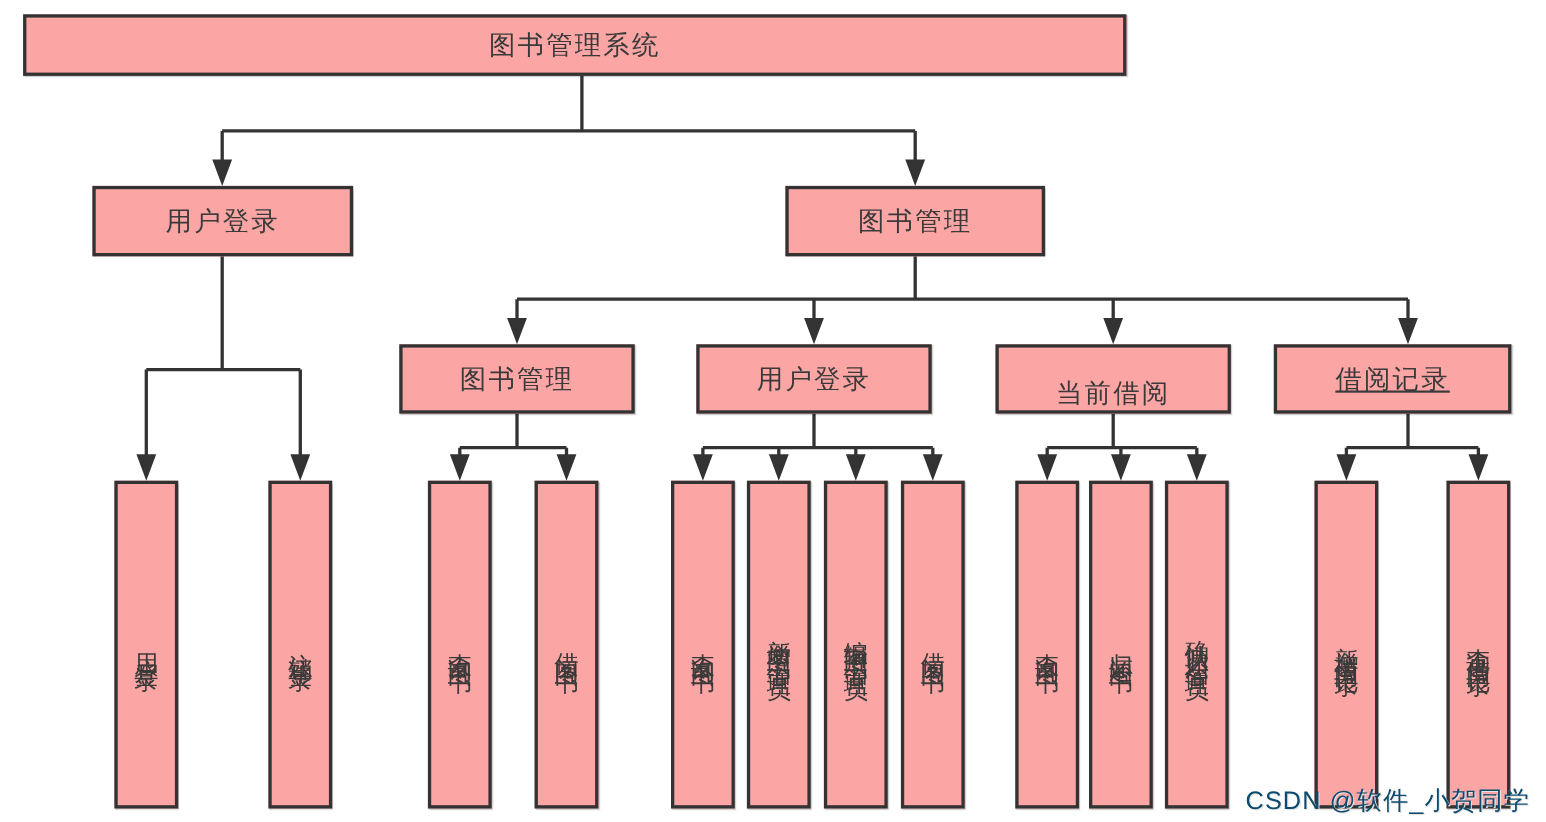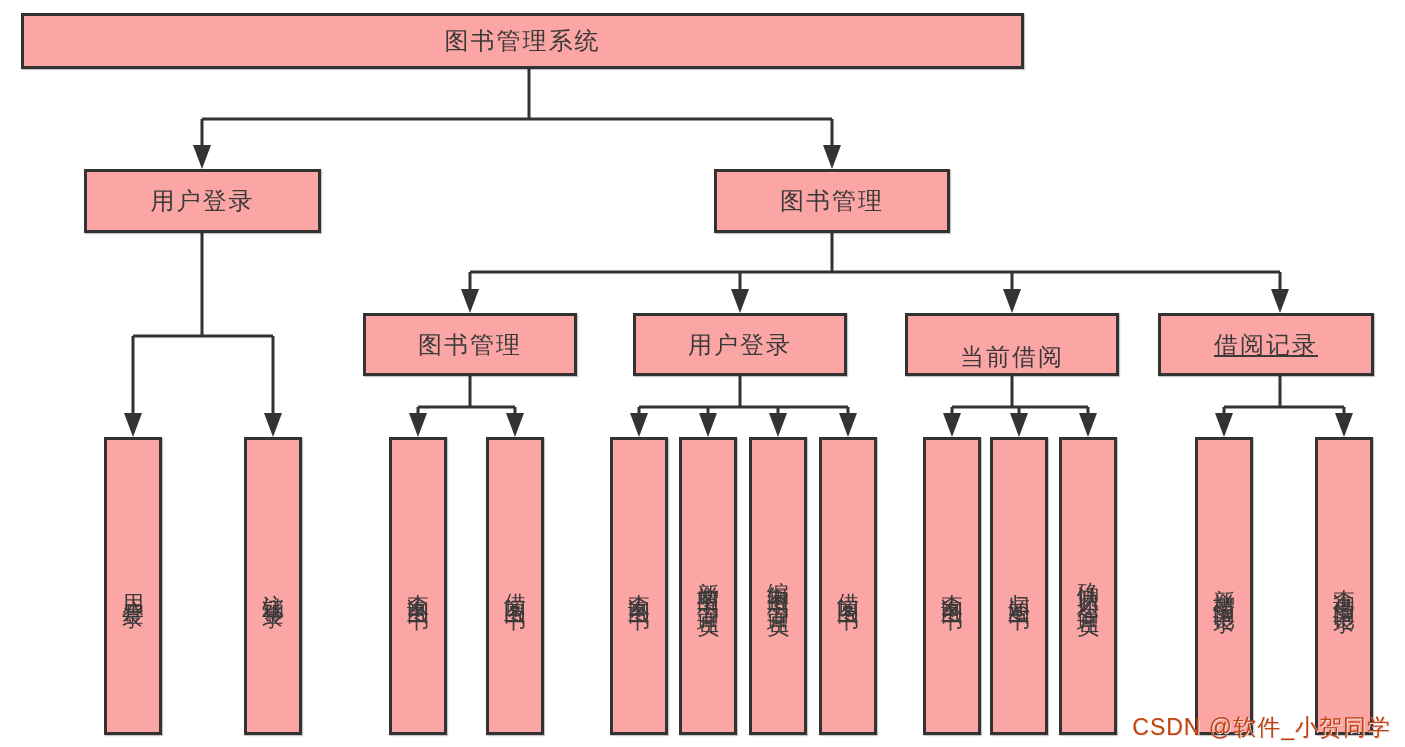--- a/index.html
+++ b/index.html
@@ -45,21 +45,21 @@
     line-height: 1;
     letter-spacing: 5px;
     color: #3a3a3a;
   }
   .watermark {
     position: absolute;
     right: 14px;
     bottom: 4px;
     font-size: 23px;
     letter-spacing: 1px;
-    color: #c2410c;
+    color: #0c4a6e;
     text-shadow: 1px 1px 0 #e4e4e4;
     z-index: 5;
     white-space: nowrap;
   }
 </style>
 </head>
 <body>
 
 <div class="stage">
 

